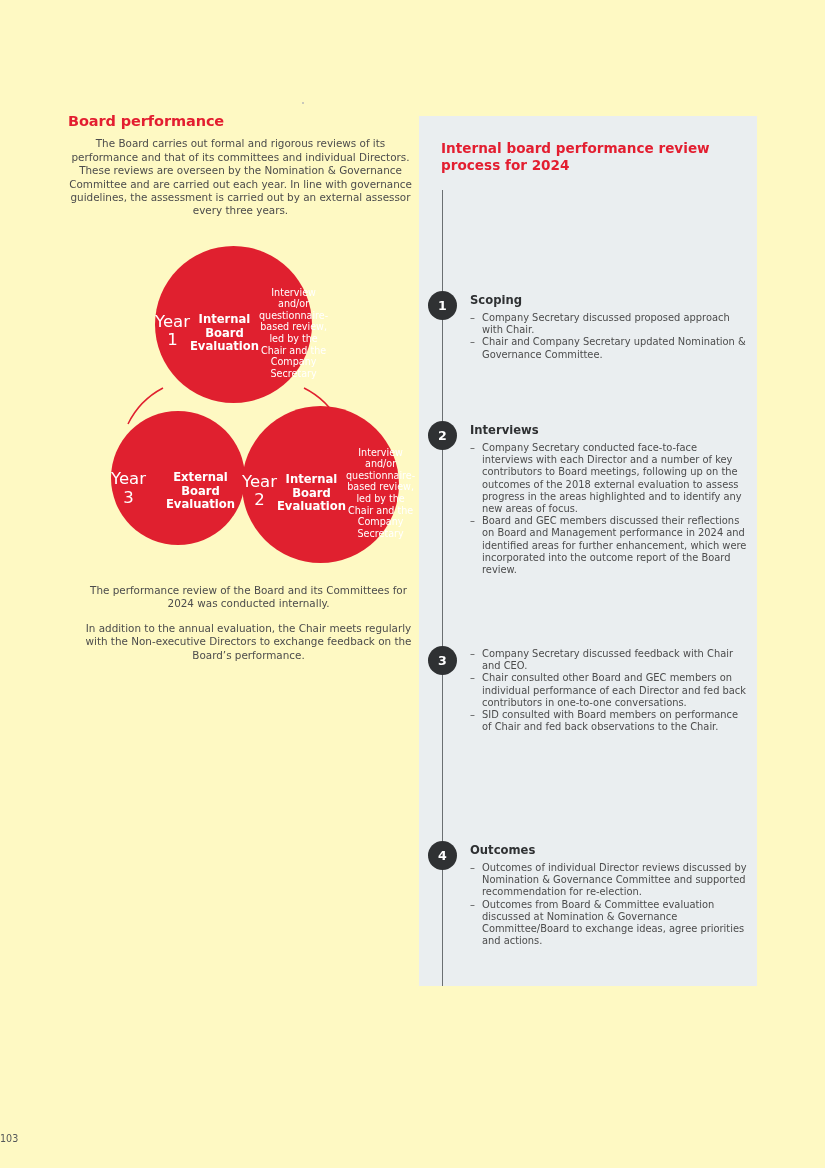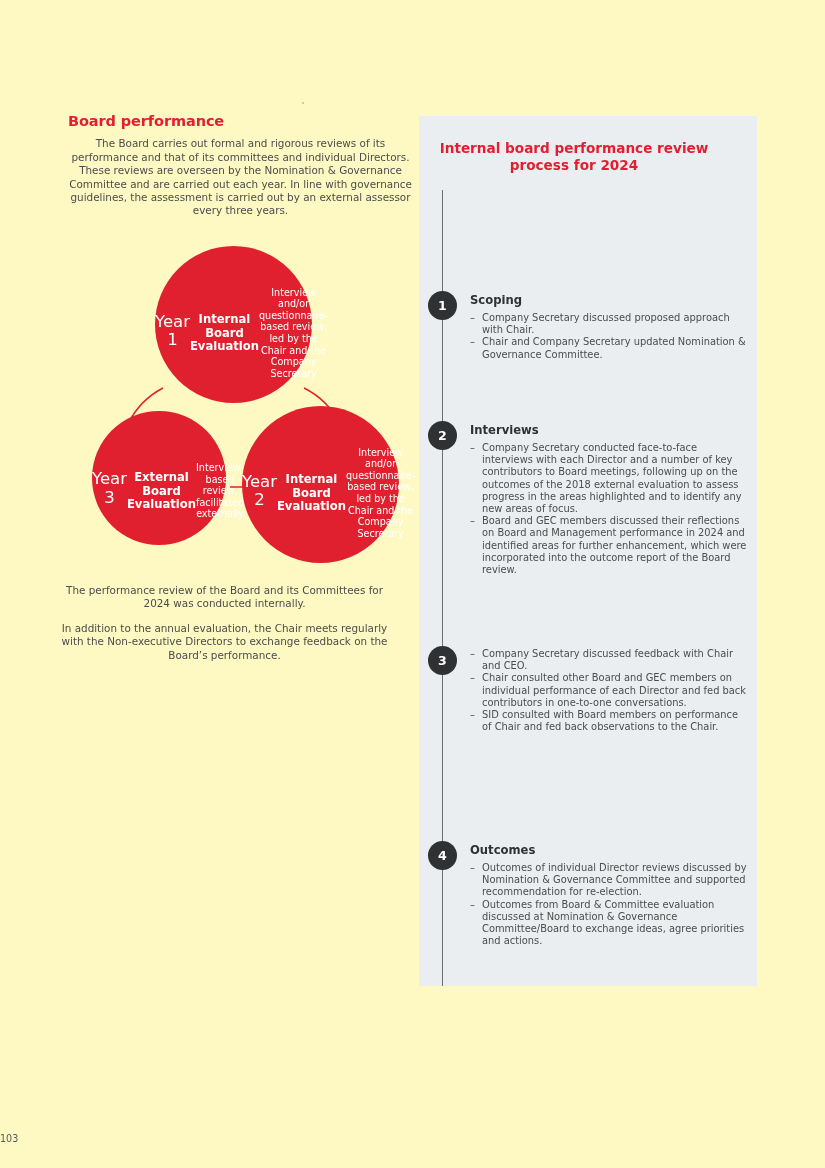--- a/index.html
+++ b/index.html
@@ -117,55 +117,55 @@
     top: 168px;
     width: 157px;
     height: 157px;
     padding-top: 13px;
   }
   #circle-year2 .c-head { margin-top: 5px; }
   #circle-year2 .c-desc { margin-top: 4px; width: 152px; }
 
   
   #circle-year3 {
-    left: 24px;
+    left: 43px;
     top: 173px;
     width: 134px;
     height: 134px;
     padding-top: 21px;
+    gap: 20px;
   }
   #circle-year3 .c-head { margin-top: 6px; }
   #circle-year3 .c-desc { margin-top: 5px; width: 140px; }
 
   .below-diagram {
     position: absolute;
-    left: 52px;
+    left: 76px;
     top: 584px;
     width: 345px;
   }
 
   
   .panel {
     position: absolute;
     left: 419px;
     top: 116px;
     width: 338px;
     height: 870px;
     background: #eaeef0;
   }
   .panel-title {
     position: absolute;
-    left: 10px;
+    left: 22px;
     top: 24px;
     width: 290px;
     color: #e31e30;
     font-size: 13.6px;
     font-weight: bold;
     line-height: 16.5px;
-    text-align: center;
   }
 
   .timeline-line {
     position: absolute;
     left: 23px;
     top: 74px;
     width: 1.4px;
     height: 796px;
     background: #6b6f72;
   }

